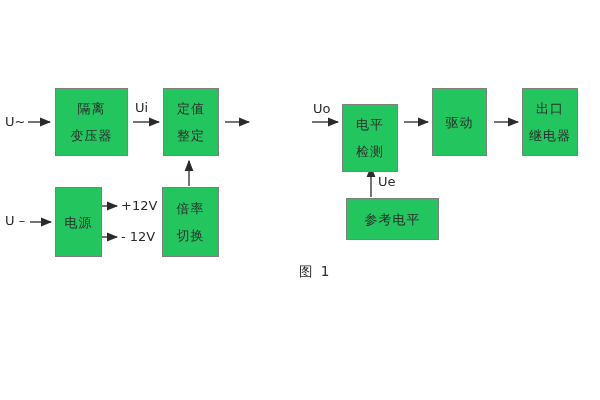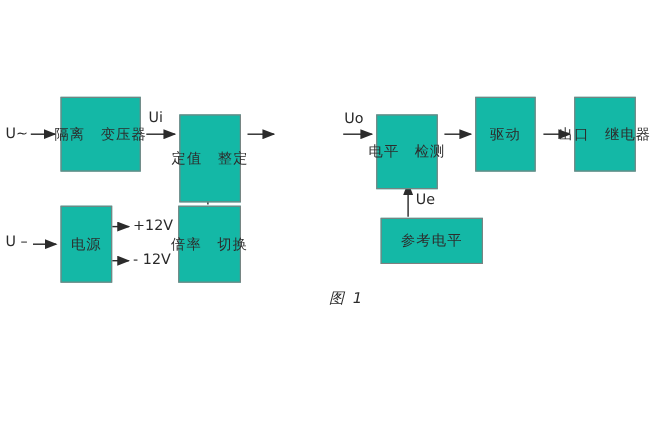--- a/index.html
+++ b/index.html
@@ -14,23 +14,23 @@
   }
   .wires {
     position: absolute;
     left: 0; top: 0;
     width: 600px; height: 400px;
     pointer-events: none;
   }
   .box {
     position: absolute;
     border: 1px solid #7f7f7f;
-    background: #14b8a6;
+    background: #22c55e;
     display: flex;
-    flex-direction: row;
+    flex-direction: column;
     align-items: center;
     justify-content: center;
     gap: 14px;
     font-size: 13px;
     letter-spacing: 1px;
     box-sizing: border-box;
   }
   .box .ln { line-height: 1; white-space: nowrap; }
   .sig {
     position: absolute;
@@ -38,21 +38,20 @@
     line-height: 1;
     white-space: nowrap;
     color: #2a2a2a;
   }
   .caption {
     position: absolute;
     font-size: 13.5px;
     line-height: 1;
     letter-spacing: 2px;
     color: #2a2a2a;
-    font-style: italic;
   }
 </style>
 </head>
 <body>
 
 <div class="canvas">
 
   <svg class="wires" viewBox="0 0 600 400">
     <defs>
       <marker id="ah" markerWidth="9" markerHeight="7" refX="8" refY="3.5" orient="auto">
@@ -71,21 +70,21 @@
       <line x1="102" y1="237" x2="117" y2="237" marker-end="url(#ah)"></line>
       <line x1="189" y1="186" x2="189" y2="161" marker-end="url(#ah)"></line>
       <line x1="371" y1="197" x2="371" y2="167" marker-end="url(#ah)"></line>
     </g>
   </svg>
 
   <div class="box" style="left:55px; top:88px; width:73px; height:68px;">
     <span class="ln">隔离</span>
     <span class="ln">变压器</span>
   </div>
-  <div class="box" style="left:163px; top:88px; width:56px; height:80px;margin-top:16px;">
+  <div class="box" style="left:163px; top:88px; width:56px; height:68px;">
     <span class="ln">定值</span>
     <span class="ln">整定</span>
   </div>
   <div class="box" style="left:342px; top:88px; width:56px; height:68px;margin-top:16px;">
     <span class="ln">电平</span>
     <span class="ln">检测</span>
   </div>
   <div class="box" style="left:432px; top:88px; width:55px; height:68px;">
     <span class="ln">驱动</span>
   </div>

